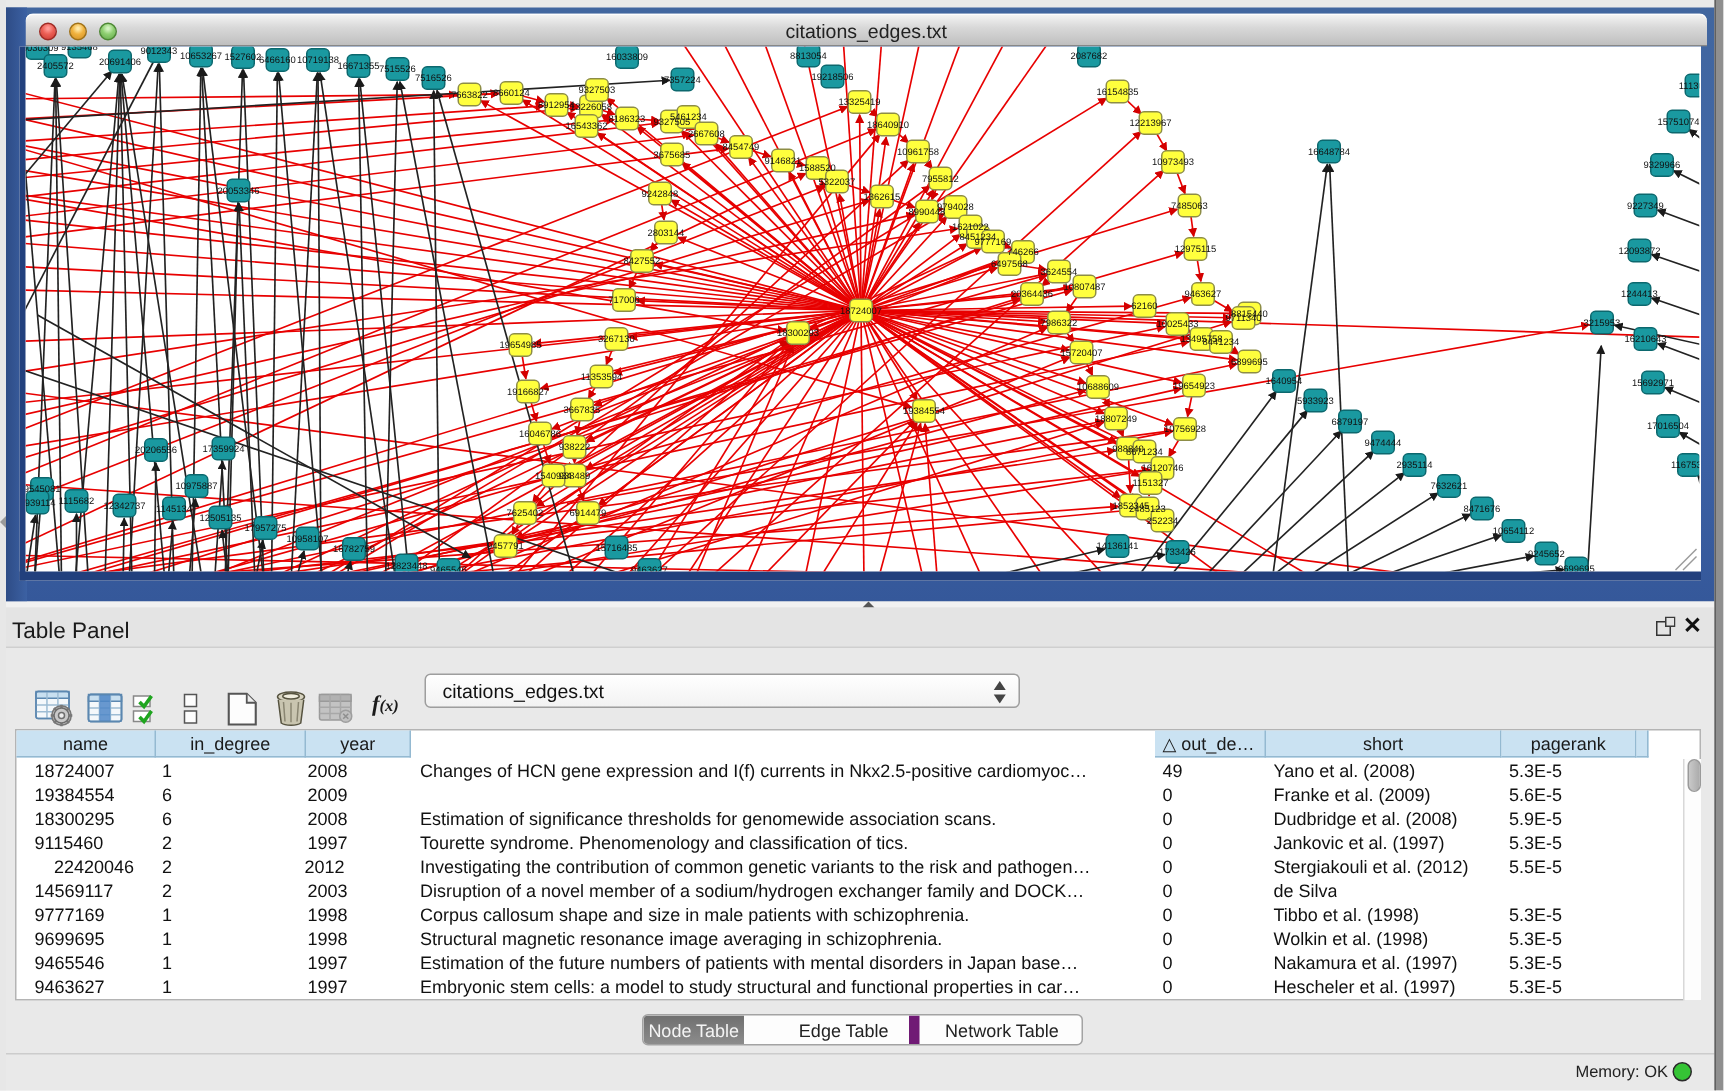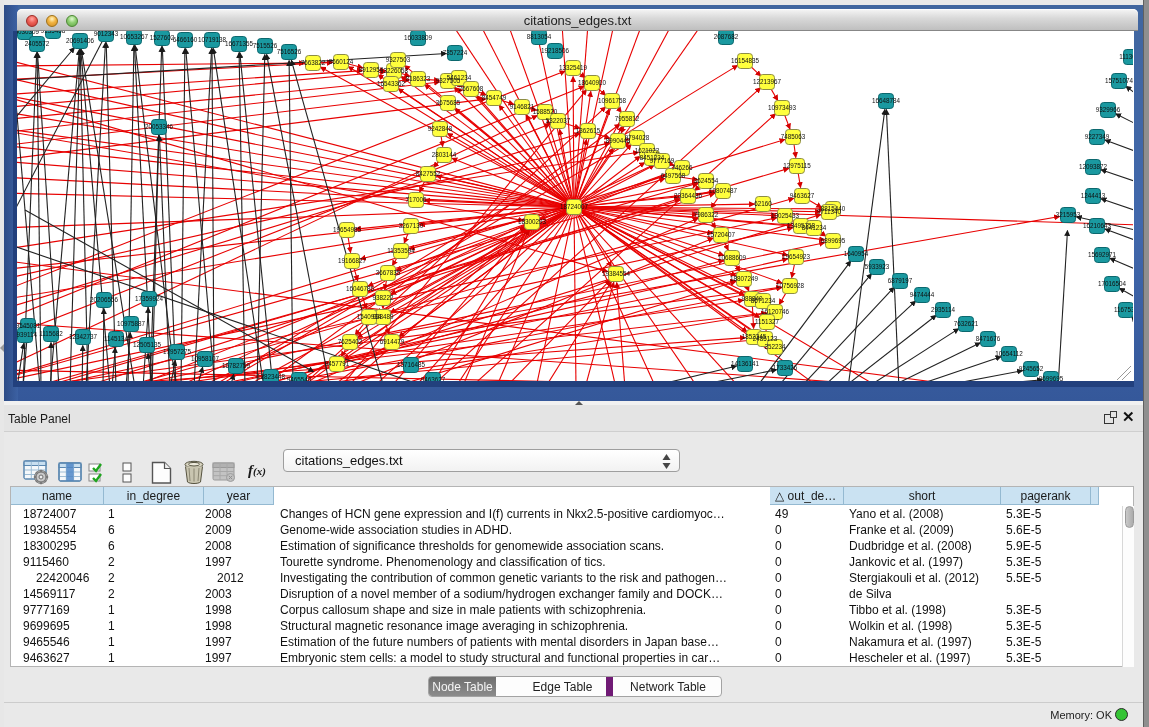--- a/index.html
+++ b/index.html
@@ -18,21 +18,21 @@
 
 #lstrip{position:absolute;left:0;top:0;width:4px;height:727px;background:#e7e7e7}
 #larrow{position:absolute;left:0px;top:344px;width:0;height:0;border-top:4px solid transparent;border-bottom:4px solid transparent;border-right:4px solid #9a9a9a}
 
 #rstrip{position:absolute;left:1143px;top:0;width:6px;height:727px;background:#8f8f8f;border-left:1px solid #606060}
 
 #divider{position:absolute;left:4px;top:401px;width:1139px;height:4px;background:#f1f1f1}
 #grip{position:absolute;left:571px;top:0px;width:0;height:0;border-left:4px solid transparent;border-right:4px solid transparent;border-bottom:4px solid #555}
 
 #tpheader{position:absolute;left:0px;top:405px;width:1143px;height:27px;background:#e4e4e4;border-bottom:1px solid #cfcfcf}
-#tptitle{position:absolute;left:8px;top:7px;font-size:12px;color:#1a1a1a}
+#tptitle{position:absolute;left:8px;top:7px;font-size:15px;color:#1a1a1a}
 #tpfloat{position:absolute;left:1104px;top:6px;width:13px;height:13px}
 #tpclose{position:absolute;left:1122px;top:3px;font-size:15px;font-weight:bold;color:#111}
 #tpbody{position:absolute;left:0px;top:432px;width:1143px;height:295px;background:#e9e9e9}
 
 #toolbar{position:absolute;left:0;top:8px;width:1143px;height:40px}
 #combo{position:absolute;left:283px;top:9px;width:397px;height:23px;background:linear-gradient(180deg,#ffffff,#f2f2f2);border:1px solid #9e9e9e;border-radius:4px;font-size:13px;color:#111;line-height:21px;padding-left:11px}
 
 #tablebox{position:absolute;left:10px;top:486px;width:1124px;height:181px;background:#fff;border:1px solid #b4b4b4}
 .hrow{position:absolute;left:0;top:0;height:19px;width:1123px}
 .hc{position:absolute;top:0;height:18px;border-right:1px solid #94b9d1;border-bottom:1px solid #94b9d1;background:#cae2f2;font-size:12px;color:#1a1a1a;text-align:center;line-height:18px}
@@ -749,21 +749,20 @@
           <span style="position:absolute;left:97px">1</span>
           <span style="position:absolute;left:194px">2008</span>
           <span style="position:absolute;left:269px">Changes of HCN gene expression and I(f) currents in Nkx2.5-positive cardiomyoc…</span>
           <span style="position:absolute;left:764px">49</span>
           <span style="position:absolute;left:838px">Yano et al. (2008)</span>
           <span style="position:absolute;left:995px">5.3E-5</span>
         </div><div class="r" style="left:0;top:16px;width:1110px">
           <span style="position:absolute;left:12px">19384554</span>
           <span style="position:absolute;left:97px">6</span>
           <span style="position:absolute;left:194px">2009</span>
-          <span style="position:absolute;left:269px">Genome-wide association studies in ADHD.</span>
           <span style="position:absolute;left:764px">0</span>
           <span style="position:absolute;left:838px">Franke et al. (2009)</span>
           <span style="position:absolute;left:995px">5.6E-5</span>
         </div><div class="r" style="left:0;top:32px;width:1110px">
           <span style="position:absolute;left:12px">18300295</span>
           <span style="position:absolute;left:97px">6</span>
           <span style="position:absolute;left:194px">2008</span>
           <span style="position:absolute;left:269px">Estimation of significance thresholds for genomewide association scans.</span>
           <span style="position:absolute;left:764px">0</span>
           <span style="position:absolute;left:838px">Dudbridge et al. (2008)</span>
@@ -772,21 +771,21 @@
           <span style="position:absolute;left:12px">9115460</span>
           <span style="position:absolute;left:97px">2</span>
           <span style="position:absolute;left:194px">1997</span>
           <span style="position:absolute;left:269px">Tourette syndrome. Phenomenology and classification of tics.</span>
           <span style="position:absolute;left:764px">0</span>
           <span style="position:absolute;left:838px">Jankovic et al. (1997)</span>
           <span style="position:absolute;left:995px">5.3E-5</span>
         </div><div class="r" style="left:0;top:64px;width:1110px">
           <span style="position:absolute;left:25px">22420046</span>
           <span style="position:absolute;left:97px">2</span>
-          <span style="position:absolute;left:206px">2012</span>
+          <span style="position:absolute;left:192px">2012</span>
           <span style="position:absolute;left:269px">Investigating the contribution of common genetic variants to the risk and pathogen…</span>
           <span style="position:absolute;left:764px">0</span>
           <span style="position:absolute;left:838px">Stergiakouli et al. (2012)</span>
           <span style="position:absolute;left:995px">5.5E-5</span>
         </div><div class="r" style="left:0;top:80px;width:880px">
           <span style="position:absolute;left:12px">14569117</span>
           <span style="position:absolute;left:97px">2</span>
           <span style="position:absolute;left:194px">2003</span>
           <span style="position:absolute;left:269px">Disruption of a novel member of a sodium/hydrogen exchanger family and DOCK…</span>
           <span style="position:absolute;left:764px">0</span>

